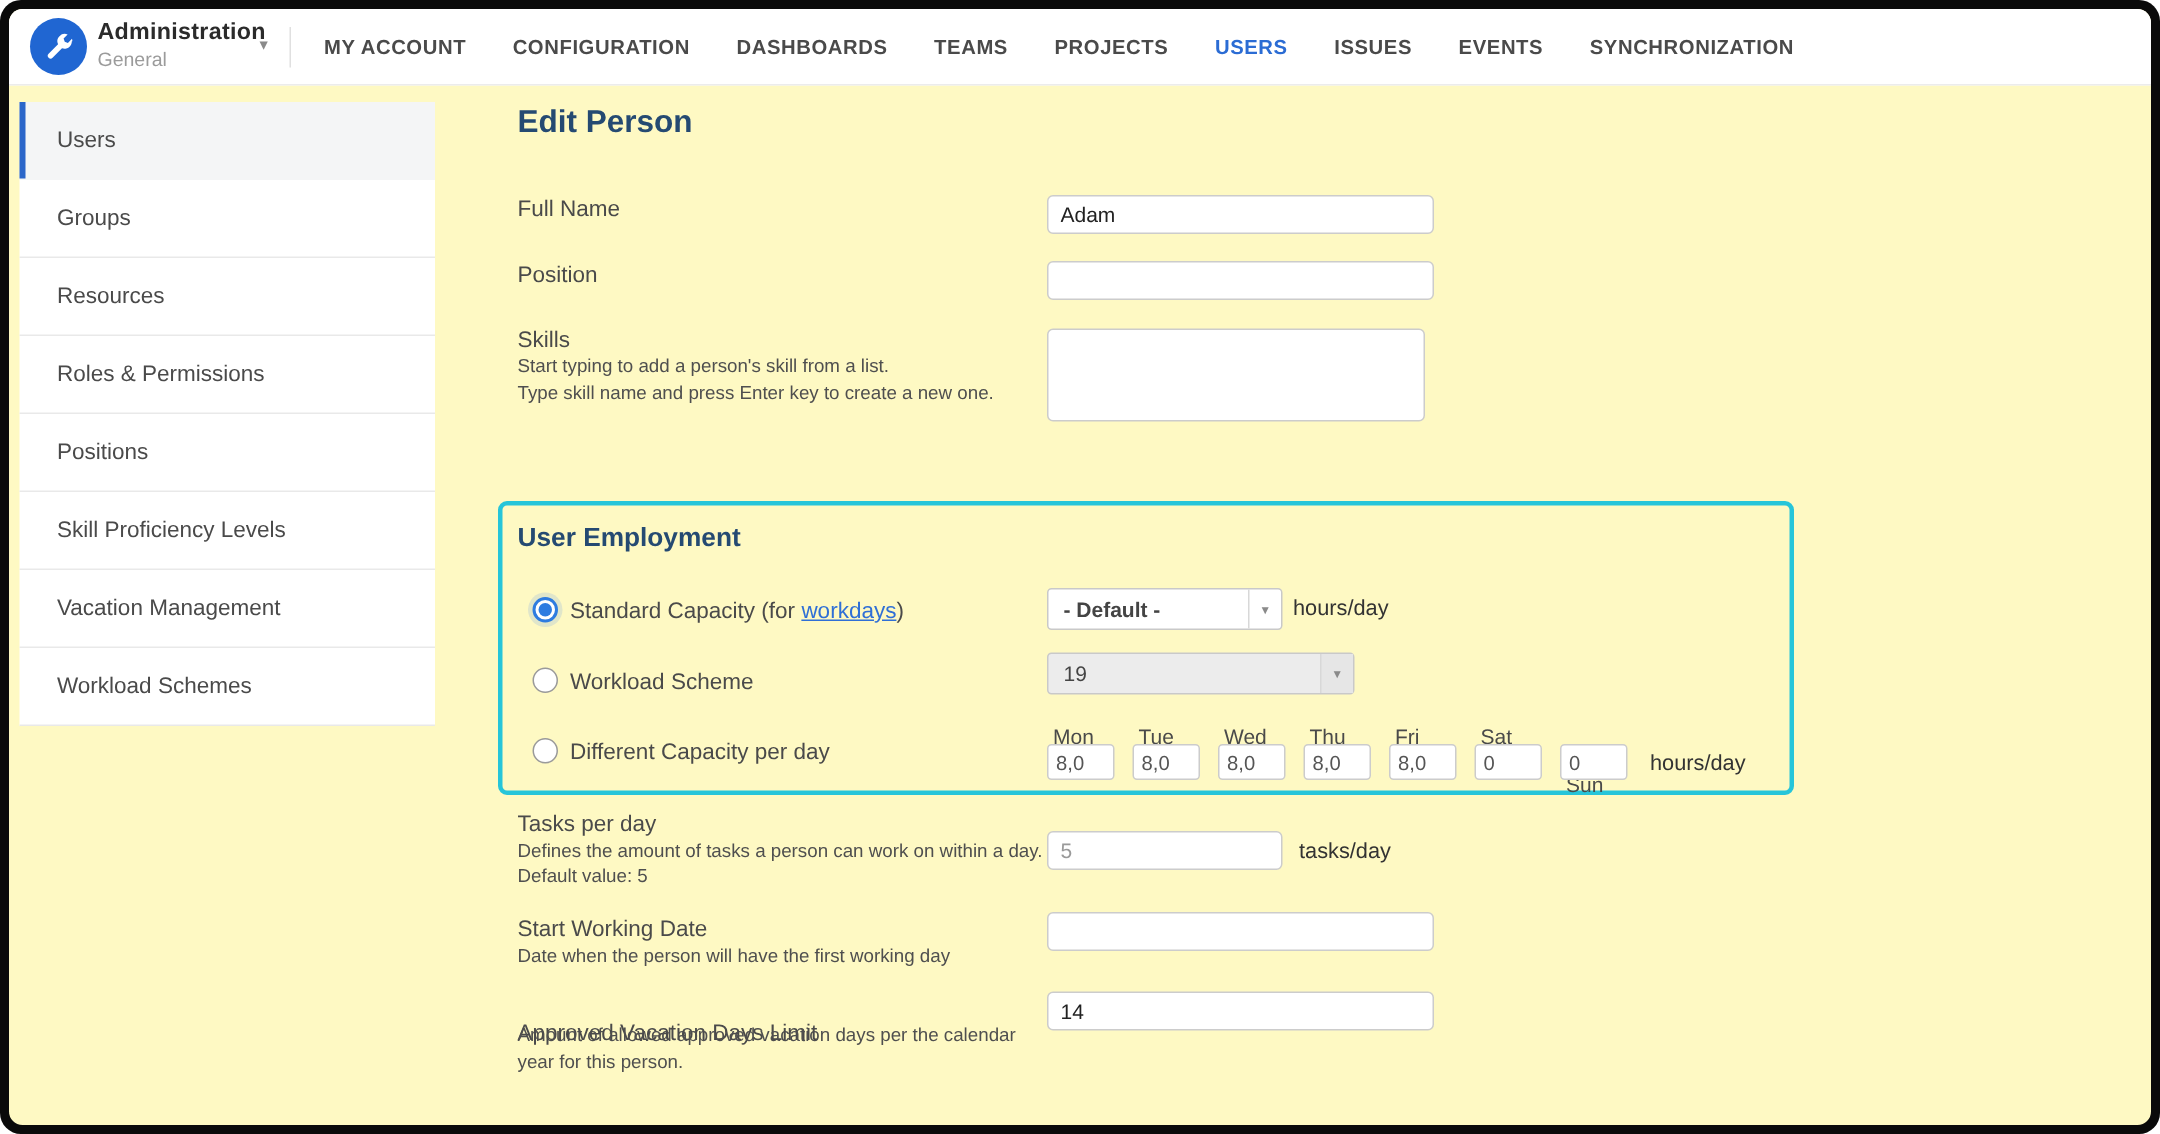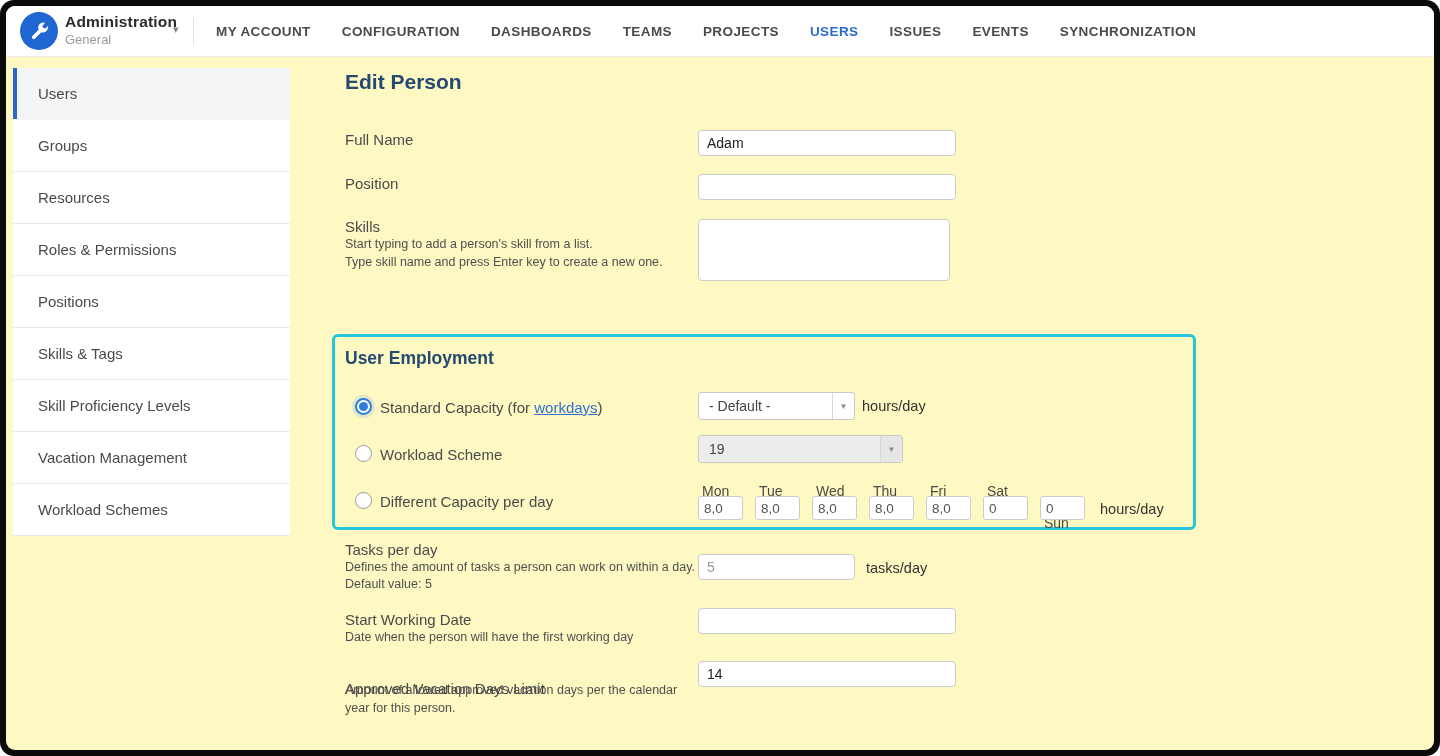--- a/index.html
+++ b/index.html
@@ -87,21 +87,20 @@
         <a class="nav-item">SYNCHRONIZATION</a>
       </div>
     </div>
 
     <div class="sidebar">
       <div class="side-item active">Users</div>
       <div class="side-item">Groups</div>
       <div class="side-item">Resources</div>
       <div class="side-item">Roles &amp; Permissions</div>
       <div class="side-item">Positions</div>
-      <div class="side-item">Skills &amp; Tags</div>
       <div class="side-item">Skill Proficiency Levels</div>
       <div class="side-item">Vacation Management</div>
       <div class="side-item">Workload Schemes</div>
     </div>
 
     <div class="page-title">Edit Person</div>
 
     <div class="lbl" style="left:339px; top:125px;">Full Name</div>
     <input class="inp" style="left: 692px; top: 124px; width: 258px;" value="Adam">
 
@@ -111,21 +110,21 @@
     <div class="lbl" style="left:339px; top:212px;">Skills</div>
     <div class="help" style="left:339px; top:230px;">Start typing to add a person's skill from a list.</div>
     <div class="help" style="left:339px; top:248px;">Type skill name and press Enter key to create a new one.</div>
     <textarea class="area" style="left: 692px; top: 213px; width: 252px; height: 62px;"></textarea>
 
     <div class="hl-box"></div>
     <div class="emp-title">User Employment</div>
 
     <span class="radio sel" style="left:349px; top:392px;"></span>
     <div class="rlabel" style="left:374px; top:393px;"><span>Standard Capacity (for </span><a>workdays</a><span>)</span></div>
-    <div class="sel-box" style="left:692px; top:386px; width:157px;">
+    <div class="sel-box" style="left:692px; top:386px; width:157px;font-weight:bold;">
       <span class="txt">- Default -</span>
       <span class="arrow">▼</span>
     </div>
     <div class="unit" style="left:856px; top:392px;">hours/day</div>
 
     <span class="radio" style="left:349px; top:439px;"></span>
     <div class="rlabel" style="left:374px; top:440px;">Workload Scheme</div>
     <div class="sel-box disabled" style="left:692px; top:429px; width:205px;">
       <span class="txt">19</span>
       <span class="arrow">▼</span>

